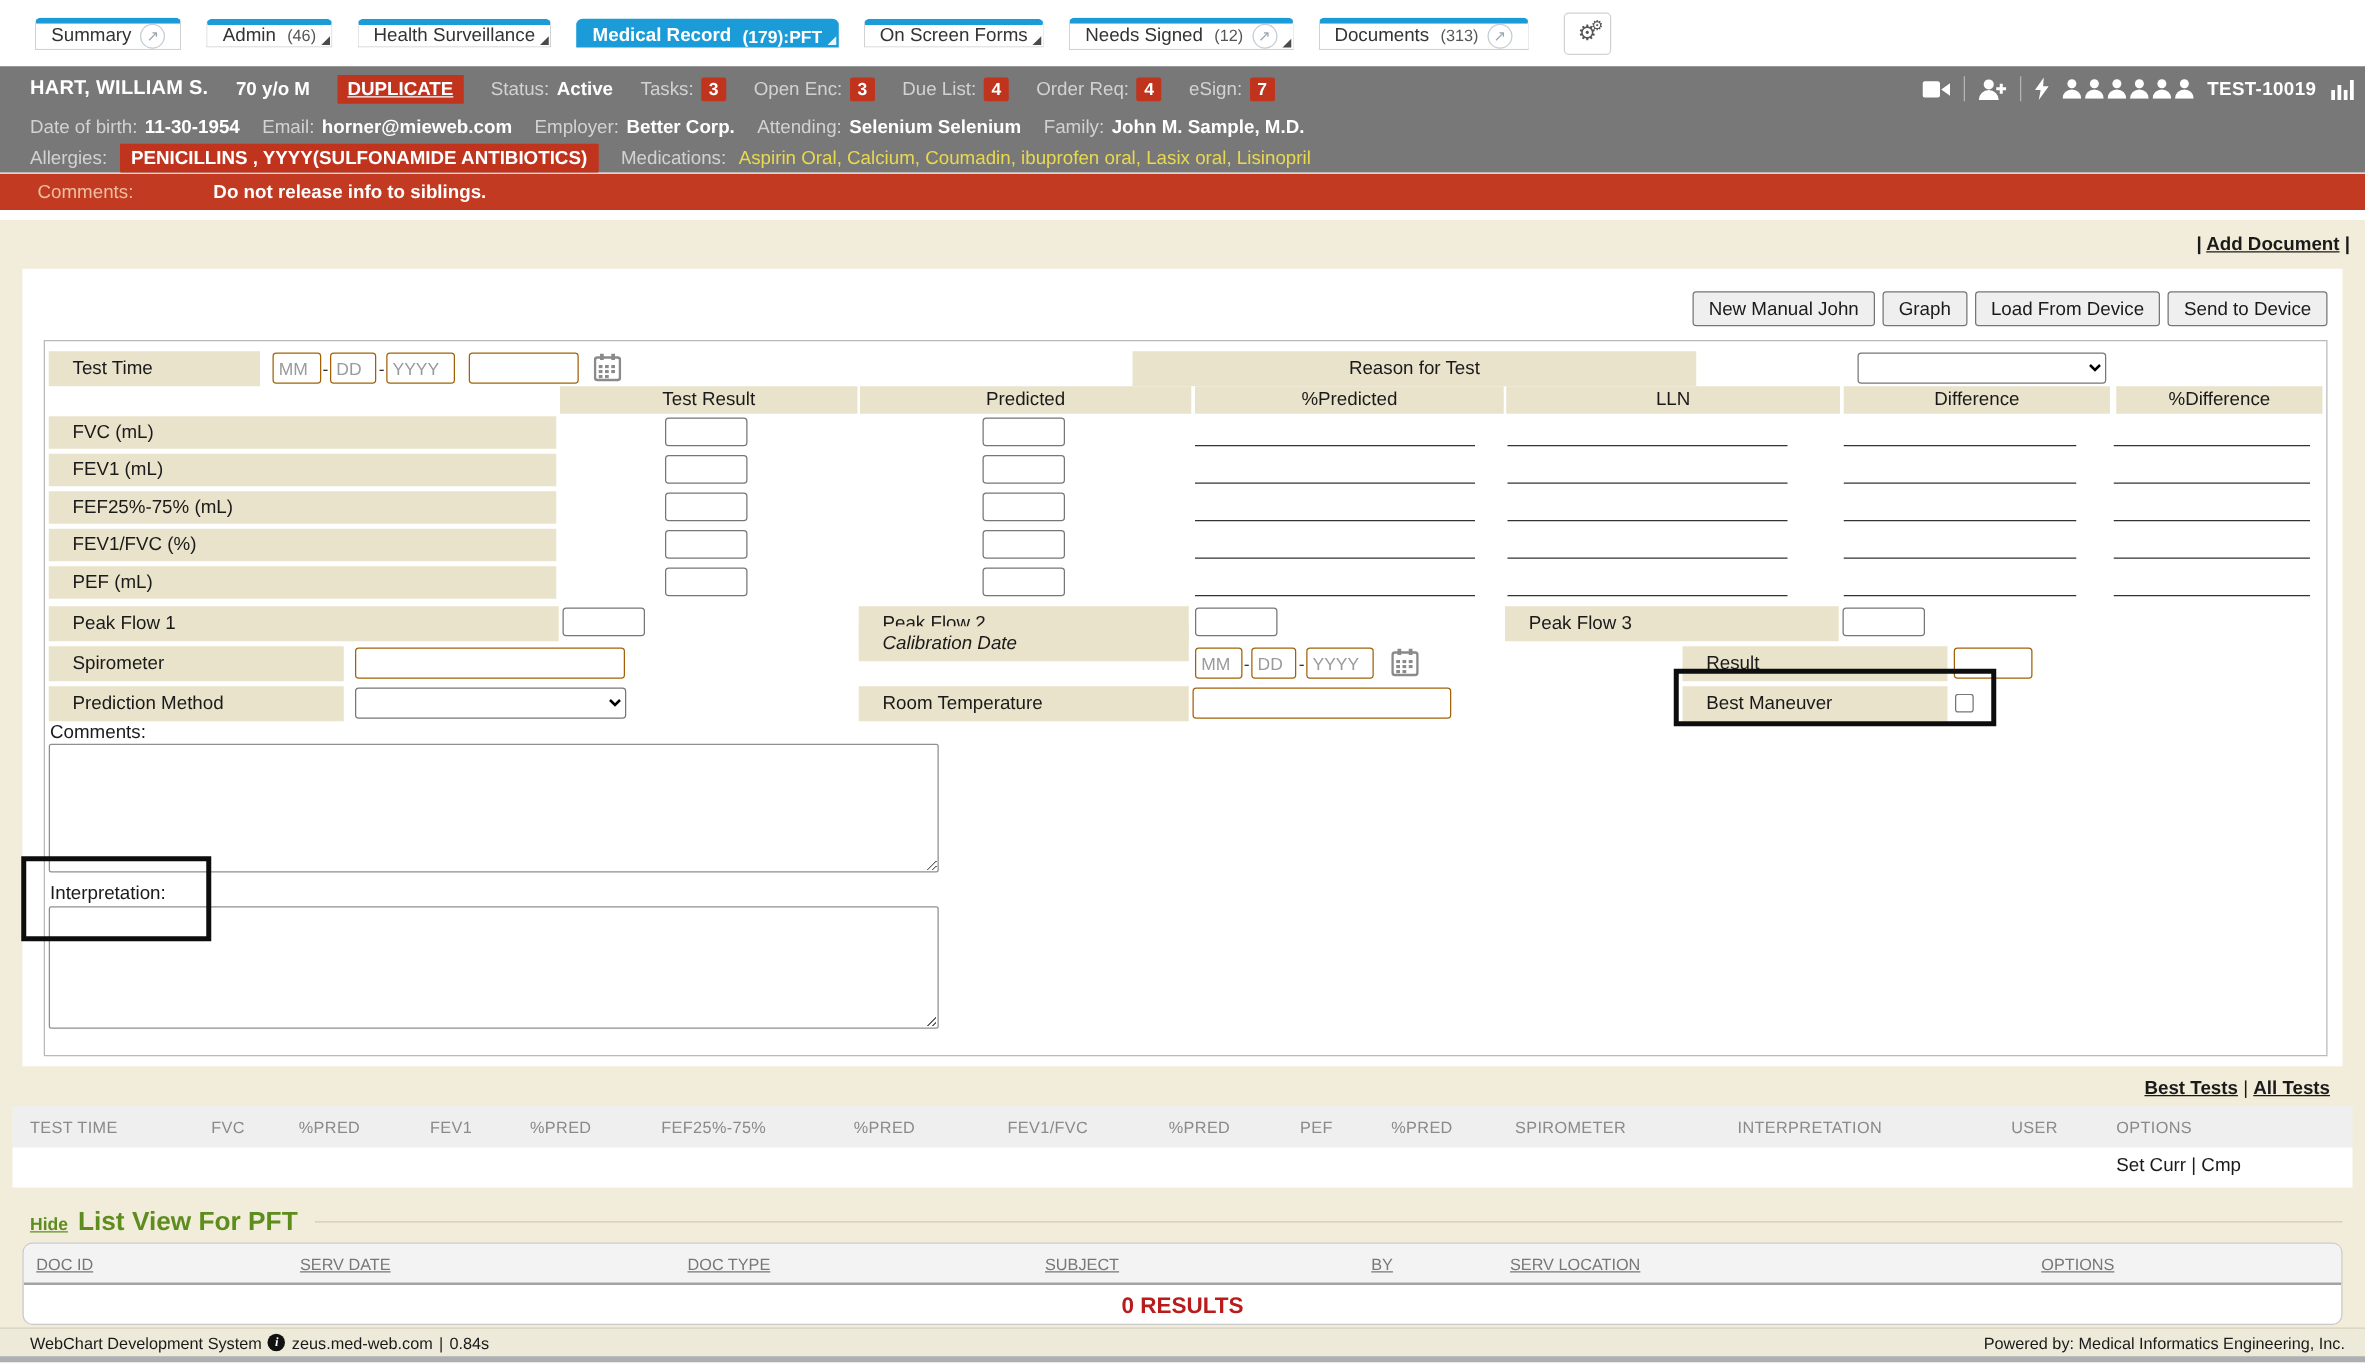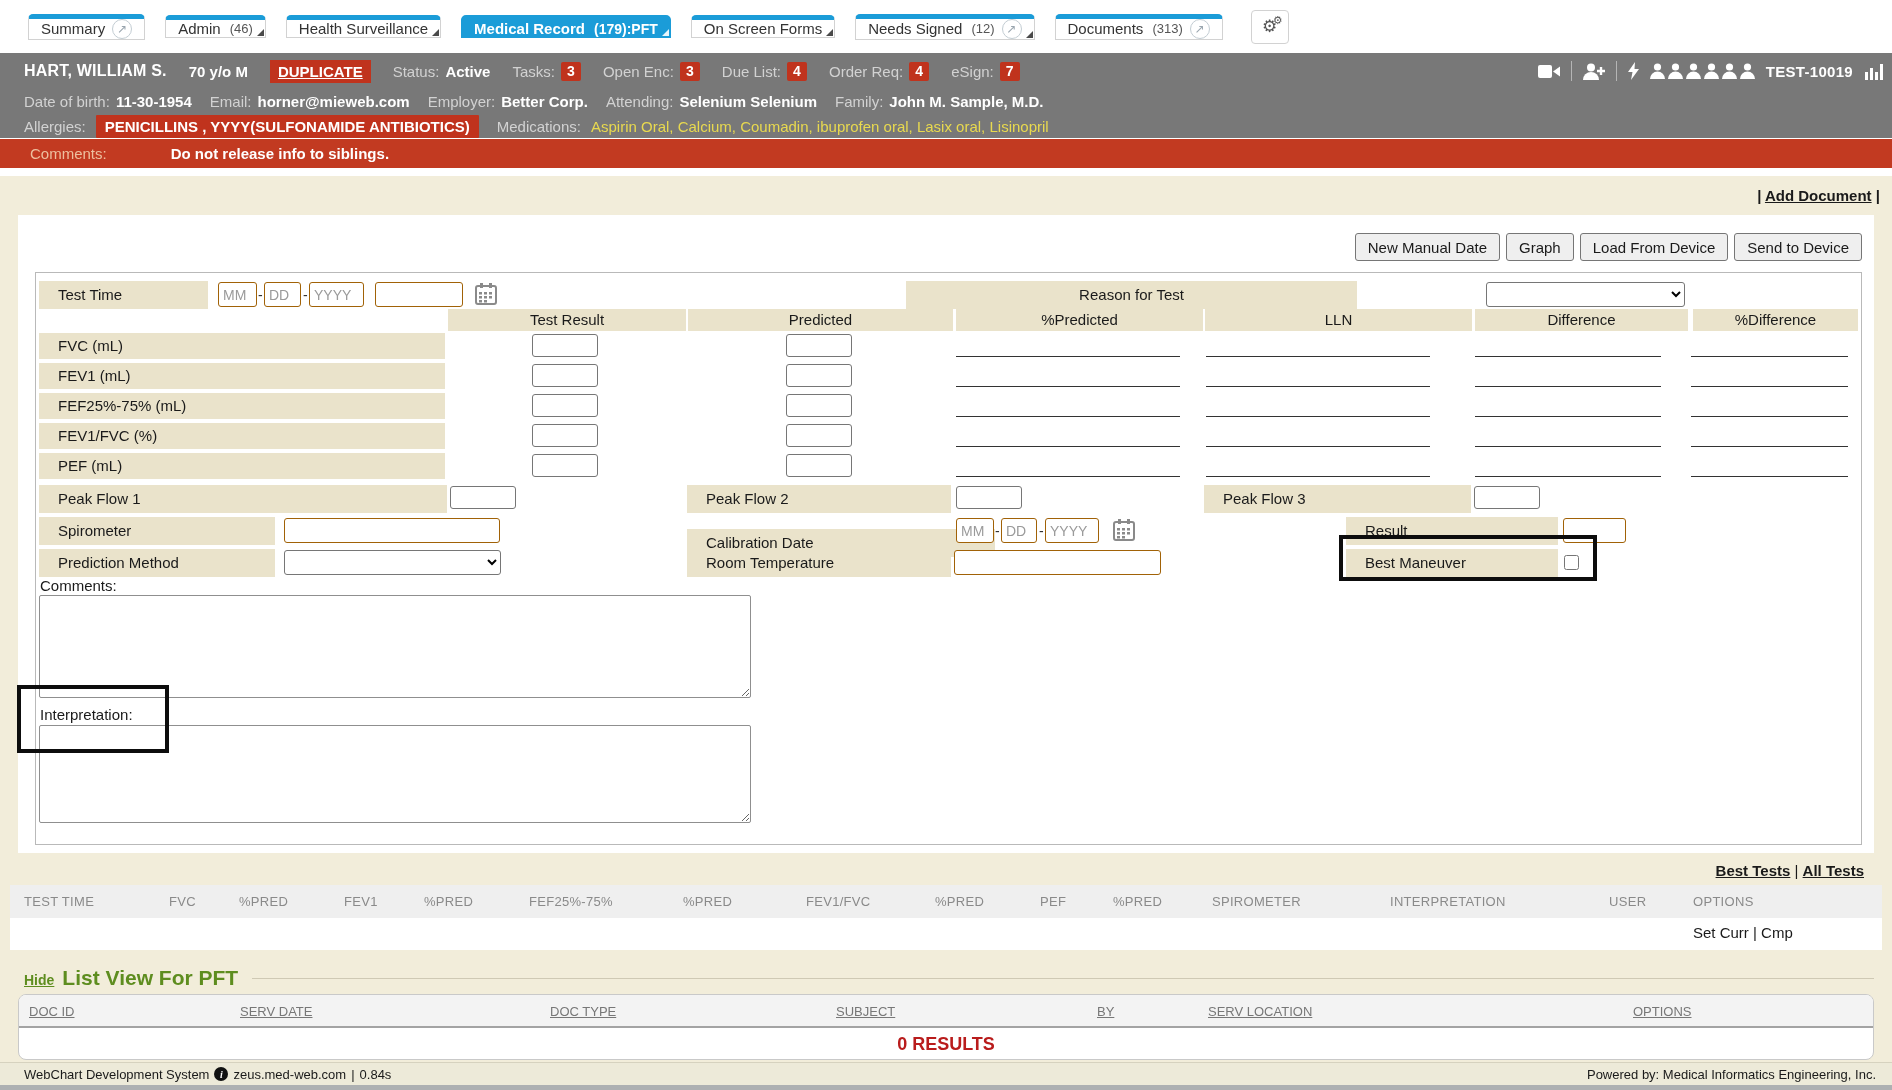--- a/index.html
+++ b/index.html
@@ -267,21 +267,21 @@
 <div class="content">
 
   <div class="adddoc">
     <span>|</span>
     <span class="lnk">Add Document</span>
     <span>|</span>
   </div>
 
   <div class="panel">
     <div class="btnrow">
-      <button class="btn">New Manual Date</button>
+      <button class="btn">New Manual John</button>
       <button class="btn">Graph</button>
       <button class="btn">Load From Device</button>
       <button class="btn">Send to Device</button>
     </div>
 
     <div class="formbox">
 
       <div class="bcell" style="left:3px;top:8px;width:169px;">Test Time</div>
       <input class="dinp" style="position: absolute; left: 182px; top: 9px; width: 39px;" placeholder="MM">
       <span class="dsep" style="position:absolute;left:222px;top:14px;">-</span>
@@ -360,21 +360,21 @@
 
       <div class="bcell" style="left:3px;top:212px;width:408px;">Peak Flow 1</div>
       <input class="num" style="top: 213px; left: 414px;">
       <div class="bcell" style="left:651px;top:212px;width:264px;">Peak Flow 2</div>
       <input class="num" style="top: 213px; left: 920px;">
       <div class="bcell" style="left:1168px;top:212px;width:267px;">Peak Flow 3</div>
       <input class="num" style="top: 213px; left: 1438px;">
 
       <div class="bcell" style="left:3px;top:244px;width:236px;">Spirometer</div>
       <input class="dinp" style="position: absolute; left: 248px; top: 245px; width: 216px;">
-      <div class="bcell" style="left:651px;top:256px;width:308px;">Calibration Date</div>
+      <div class="bcell" style="left:651px;top:228px;width:264px;font-style:italic;">Calibration Date</div>
       <input class="dinp" style="position: absolute; left: 920px; top: 245px; width: 38px;" placeholder="MM">
       <span class="dsep" style="position:absolute;left:959px;top:250px;">-</span>
       <input class="dinp" style="position: absolute; left: 965px; top: 245px; width: 36px;" placeholder="DD">
       <span class="dsep" style="position:absolute;left:1003px;top:250px;">-</span>
       <input class="dinp" style="position: absolute; left: 1009px; top: 245px; width: 54px;" placeholder="YYYY">
       <svg style="position:absolute;left:1077px;top:245px;" width="22" height="24">
         <rect x="1" y="4" width="20" height="18" rx="2" fill="none" stroke="#8a8a8a" stroke-width="2"></rect>
         <rect x="5" y="1" width="3" height="5" fill="#8a8a8a"></rect>
           <rect x="14" y="1" width="3" height="5" fill="#8a8a8a"></rect>
         <rect x="4" y="10" width="3" height="2.5" fill="#8a8a8a"></rect>

